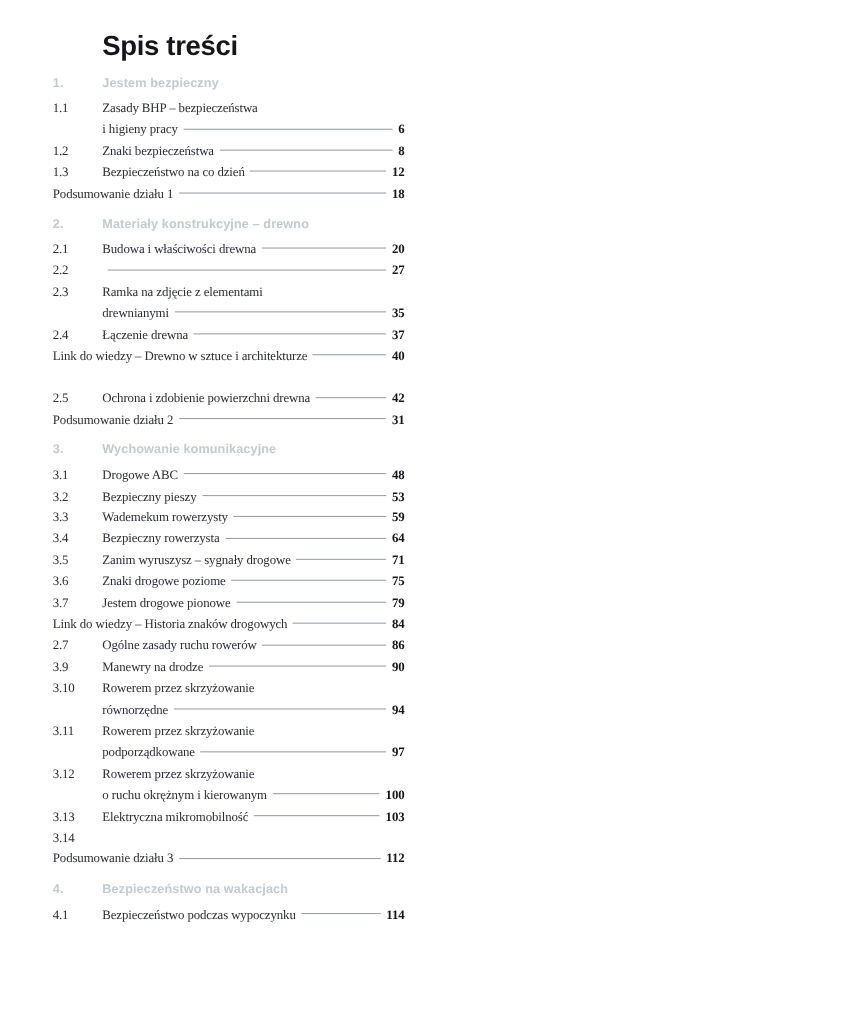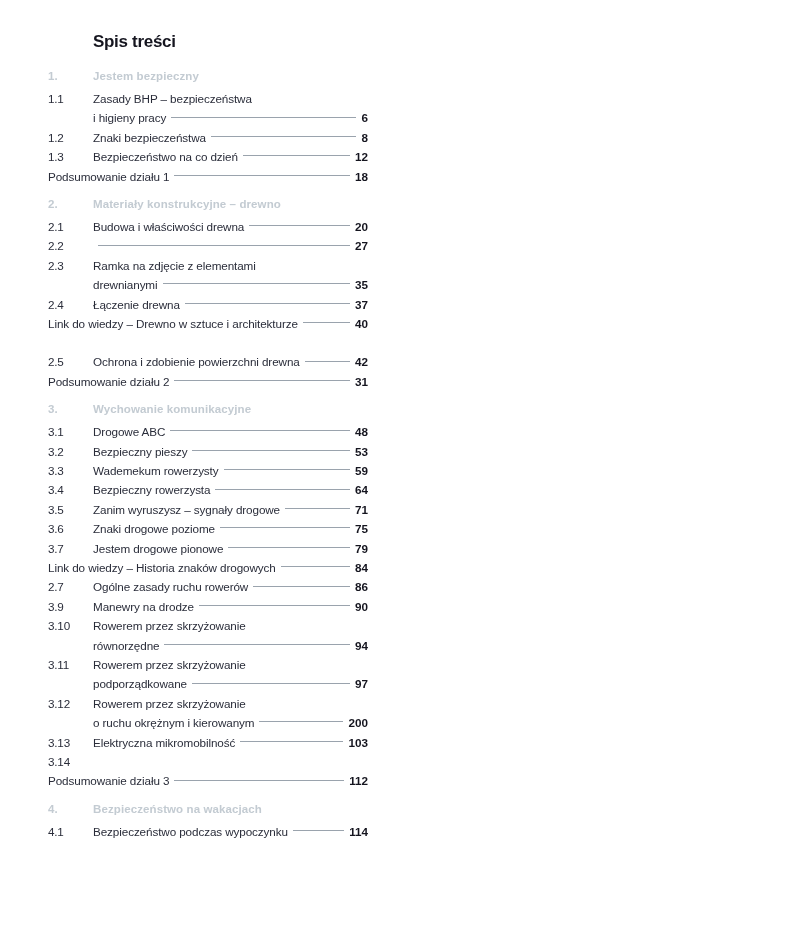--- a/index.html
+++ b/index.html
@@ -18,21 +18,21 @@
   #toc {
     position:absolute;
     left:48px;
     top:28px;
     width:320px;
   }
 
   
   .toc-title {
     margin-left:45px;
-    font-size:17px;
+    font-size:25px;
     font-weight:700;
     letter-spacing:-0.3px;
     color:#15151f;
     line-height:28px;
     margin-bottom:14px;
   }
 
   
   .section-head {
     display:flex;
@@ -48,20 +48,21 @@
   .section-head .sec-num { width:45px; flex:0 0 45px; }
   .section-head .sec-label { white-space:nowrap; }
 
   
   .entry {
     display:flex;
     align-items:flex-start;
     font-size:11.7px;
     color:#2a2d3a;
     line-height:19.4px;
+    font-family:Liberation Serif, serif;
   }
   .entry .num {
     width:45px;
     flex:0 0 45px;
     letter-spacing:-0.2px;
   }
   .entry .body {
     flex:1 1 auto;
     min-width:0;
   }
@@ -356,21 +357,21 @@
         </div>
         <div class="entry">
           <div class="num">3.12</div>
           <div class="body">
             <div class="ln nolead">
               <span class="txt">Rowerem przez skrzyżowanie</span>
             </div>
             <div class="ln">
               <span class="txt">o ruchu okrężnym i kierowanym</span>
               <span class="leader"></span>
-              <span class="page">200</span>
+              <span class="page">100</span>
             </div>
           </div>
         </div>
         <div class="entry">
           <div class="num">3.13</div>
           <div class="body">
             <div class="ln">
               <span class="txt">Elektryczna mikromobilność</span>
               <span class="leader"></span>
               <span class="page">103</span>

